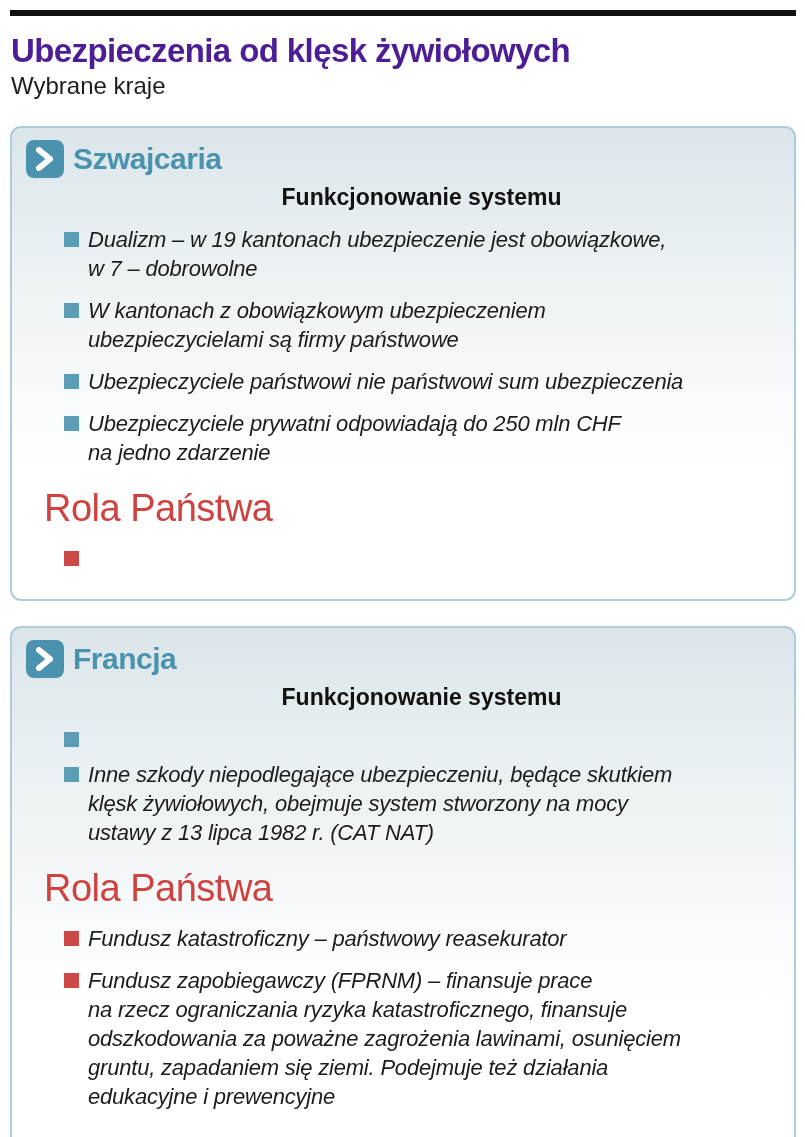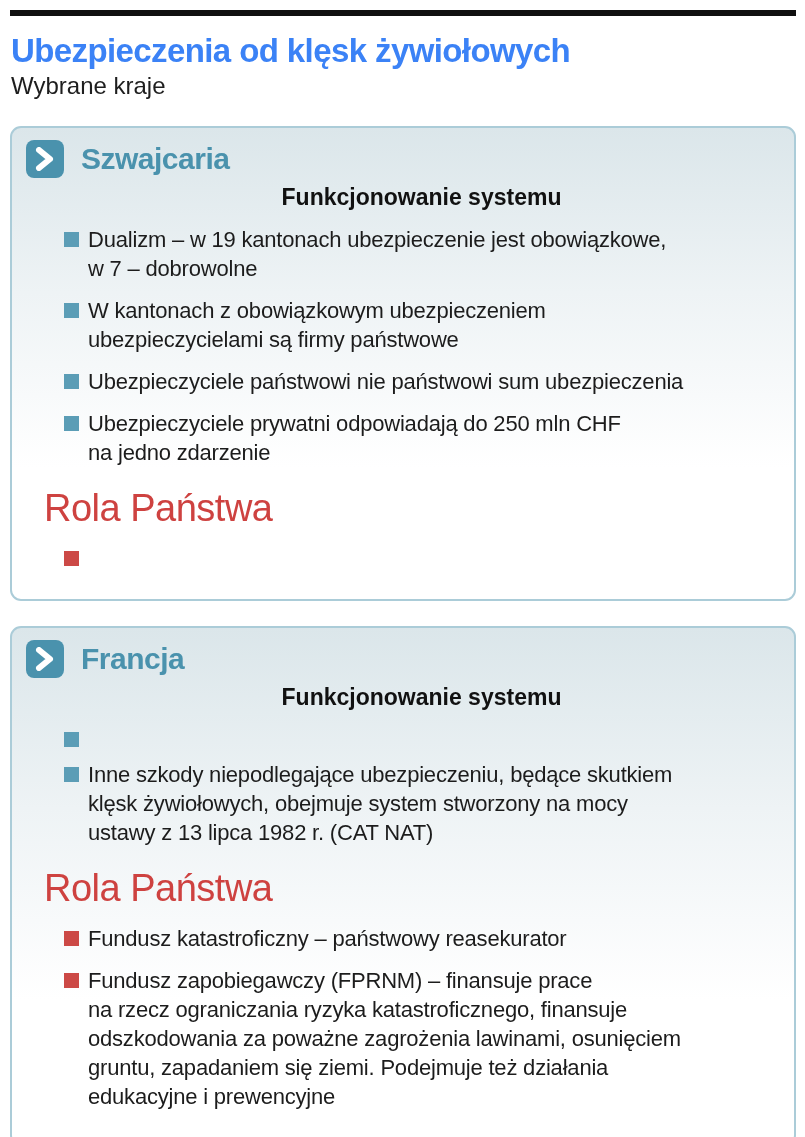--- a/index.html
+++ b/index.html
@@ -9,49 +9,48 @@
     font-family:"Liberation Sans", sans-serif;
     color:#1c1c1c;
     -webkit-font-smoothing:antialiased;
   }
   .page { padding:8px 9px 0 10px; }
 
   .topbar { height:6px; background:#101010; margin-top:2px; }
 
   .title {
     font-size:33px; font-weight:bold; letter-spacing:-0.6px;
-    margin:16px 0 2px 1px; color:#3b82f6;
+    margin:16px 0 2px 1px; color:#4c1d95;
   }
   .subtitle { font-size:24px; color:#1e1e1e; margin:2px 0 26px 1px; }
 
   .card {
     border:2px solid var(--card_border, #abccd8);
     border-radius:11px;
     background:linear-gradient(180deg, var(--card_bg_top, #dbe6ea) 0%, #eef3f5 35%, #ffffff 72%);
     padding:10px 18px 20px 14px;
     margin-bottom:25px;
   }
   .card-header { display:flex; align-items:center; gap:9px; margin:2px 0 6px; }
   .chev {
     width:38px; height:38px; border-radius:8px; flex:none;
     background:var(--teal, #4a92ad);
     display:flex; align-items:center; justify-content:center;
   }
   .country {
     font-size:30px; font-weight:bold; letter-spacing:-0.5px;
     color:var(--teal, #4a92ad);
-    margin-left:8px;
   }
   .sys-head { font-size:23px; font-weight:bold; color:#111; margin:0 0 14px 41px;text-align:center; }
 
   ul.bullets { list-style:none; margin:0 0 0 38px; }
   ul.bullets li { display:flex; margin-bottom:13px; font-size:22px; line-height:29px; letter-spacing:-0.2px; color:#1c1c1c; }
   .sq { width:15px; height:15px; flex:none; margin:7px 9px 0 0; background:var(--teal_bullet, #5b9db6); }
   .sq.red { background:var(--red_bullet, #cc4946); }
-  .li-text { white-space:pre-line; }
+  .li-text { white-space:pre-line;font-style:italic; }
 
   .role-head {
     font-size:38px; font-weight:normal; letter-spacing:-0.5px;
     color:var(--red, #ce4240);
     margin:20px 0 14px 18px;
   }
 </style>
 </head>
 <body>
 

